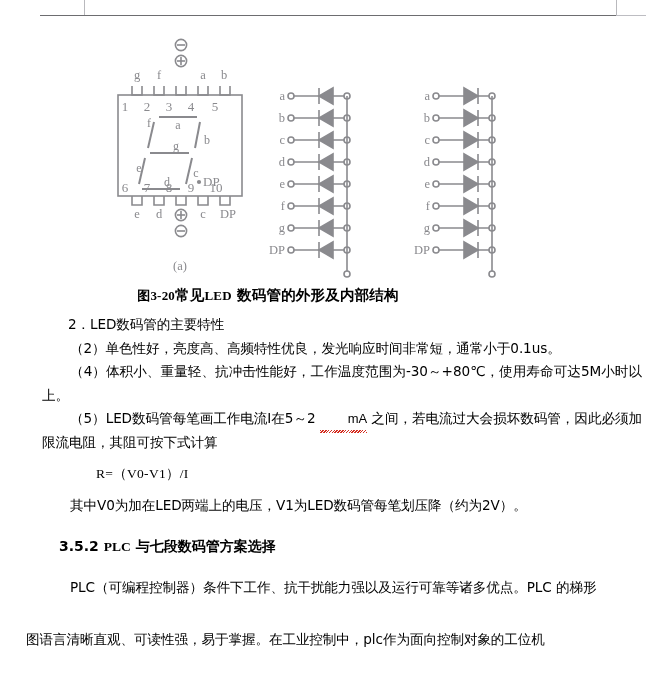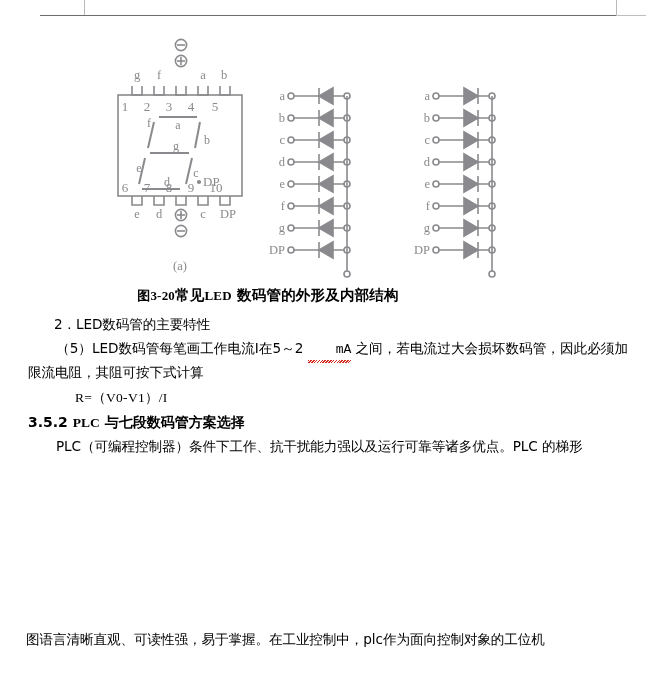--- a/index.html
+++ b/index.html
@@ -88,21 +88,21 @@
     letter-spacing: 0.2px;
   }
   #fig-caption .latin {
     font-family: "Liberation Serif", serif;
     font-size: 13px;
   }
 
   
   #body-text {
     position: absolute;
-    left: 28px;
+    left: 42px;
     top: 313px;
     width: 600px;
   }
   .para {
     font-size: 13.6px;
     line-height: 23.5px;
     font-family: "DejaVu Sans", sans-serif;
     letter-spacing: -0.1px;
     margin: 0;
     text-align: justify;
@@ -115,47 +115,47 @@
     text-indent: 26px;
   }
   .latin {
     font-family: "Liberation Serif", "DejaVu Serif", serif;
     font-size: 13px;
   }
   .formula {
     font-family: "Liberation Serif", "DejaVu Serif", serif;
     font-size: 13.5px;
     line-height: 23.5px;
-    margin: 1px;
+    margin: 8px;
     padding-left: 46px;
     letter-spacing: 0.3px;
   }
   .spellerr {
     position: relative;
     display: inline-block;
-    font-family: Liberation Mono, monospace;
+    font-family: Liberation Sans, sans-serif;
     font-size: 13px;
   }
   .spellerr::after {
     content: "";
     position: absolute;
     left: 0;
     right: 0;
     bottom: -2px;
     height: 3px;
     background-image:
       repeating-linear-gradient(135deg,
         #d42b1e 0px, #d42b1e 1px,
         transparent 1px, transparent 2px);
   }
   .heading {
     font-size: 14px;
     font-weight: bold;
     font-family: "DejaVu Sans", sans-serif;
-    margin: 0;
+    margin: 17px;
     line-height: 24px;
   }
   .heading .num {
     font-family: "DejaVu Sans", sans-serif;
   }
   .heading .latin {
     font-family: "Liberation Serif", serif;
     font-weight: bold;
     font-size: 13.5px;
   }
@@ -429,27 +429,30 @@
 <div id="fig-caption">
   <span class="latin">图3-20</span><span>常见</span><span class="latin">LED</span>
   <span>数码管的外形及内部结构</span>
 </div>
 
 <div id="body-text">
 
   <p class="para indent-small">2．LED数码管的主要特性</p>
 
 
-
-
+  <p class="para indent">（2）单色性好，亮度高、高频特性优良，发光响应时间非常短，通常小于0.1us。</p>
+
+
+  <p class="para indent">（4）体积小、重量轻、抗冲击性能好，工作温度范围为-30～+80℃，使用寿命可达5M小时以上。</p>
 
   <p class="para indent"><span>（5）LED数码管每笔画工作电流I在5～2 </span><span class="spellerr">mA</span><span> 之间，若电流过大会损坏数码管，因此必须加限流电阻，其阻可按下式计算</span></p>
 
   <p class="formula">R=（V0-V1）/I</p>
 
+  <p class="para indent">其中V0为加在LED两端上的电压，V1为LED数码管每笔划压降（约为2V）。</p>
 
   <p class="heading"><span class="num">3.5.2</span>
     <span class="latin">PLC</span>
     <span>与七段数码管方案选择</span></p>
 
   <p class="para indent">PLC（可编程控制器）条件下工作、抗干扰能力强以及运行可靠等诸多优点。PLC 的梯形</p>
 </div>
 
 <div id="clip-last">
   <p class="para">图语言清晰直观、可读性强，易于掌握。在工业控制中，plc作为面向控制对象的工位机</p>

